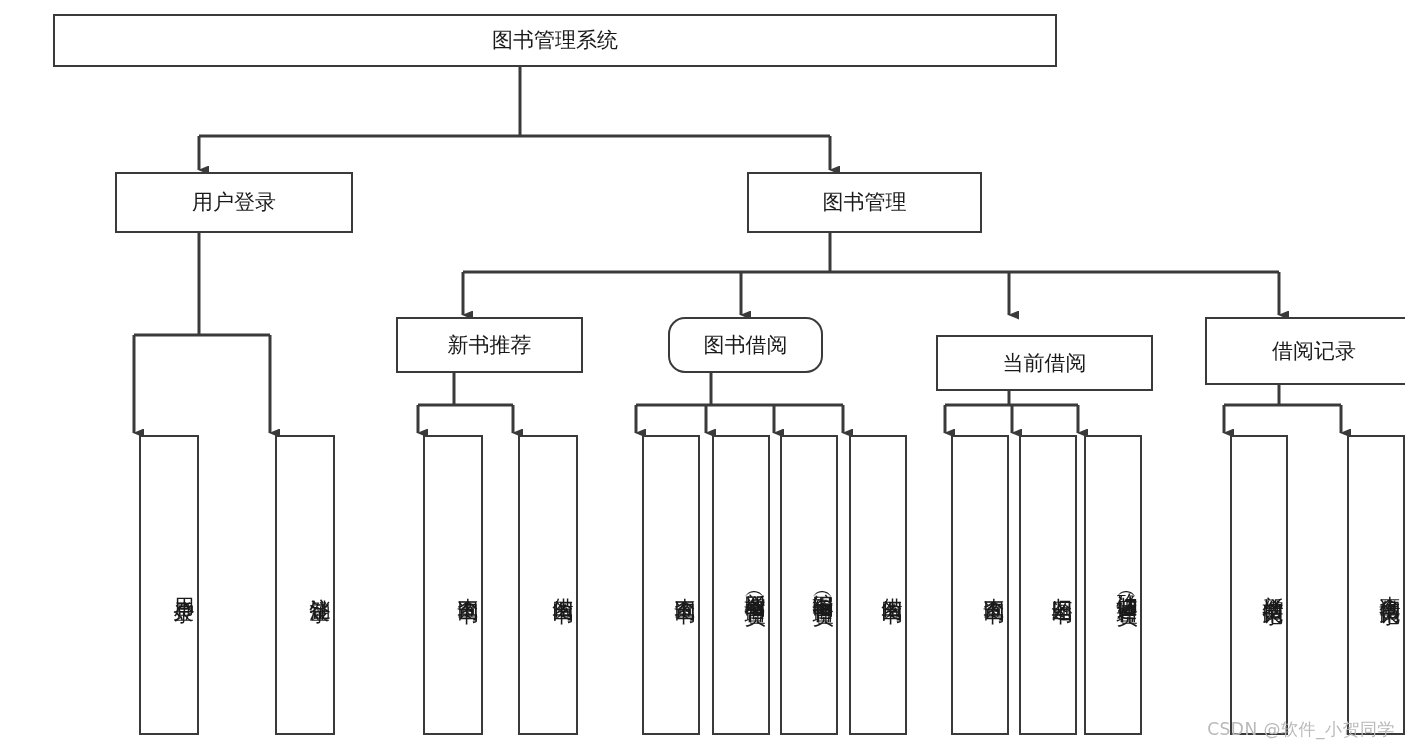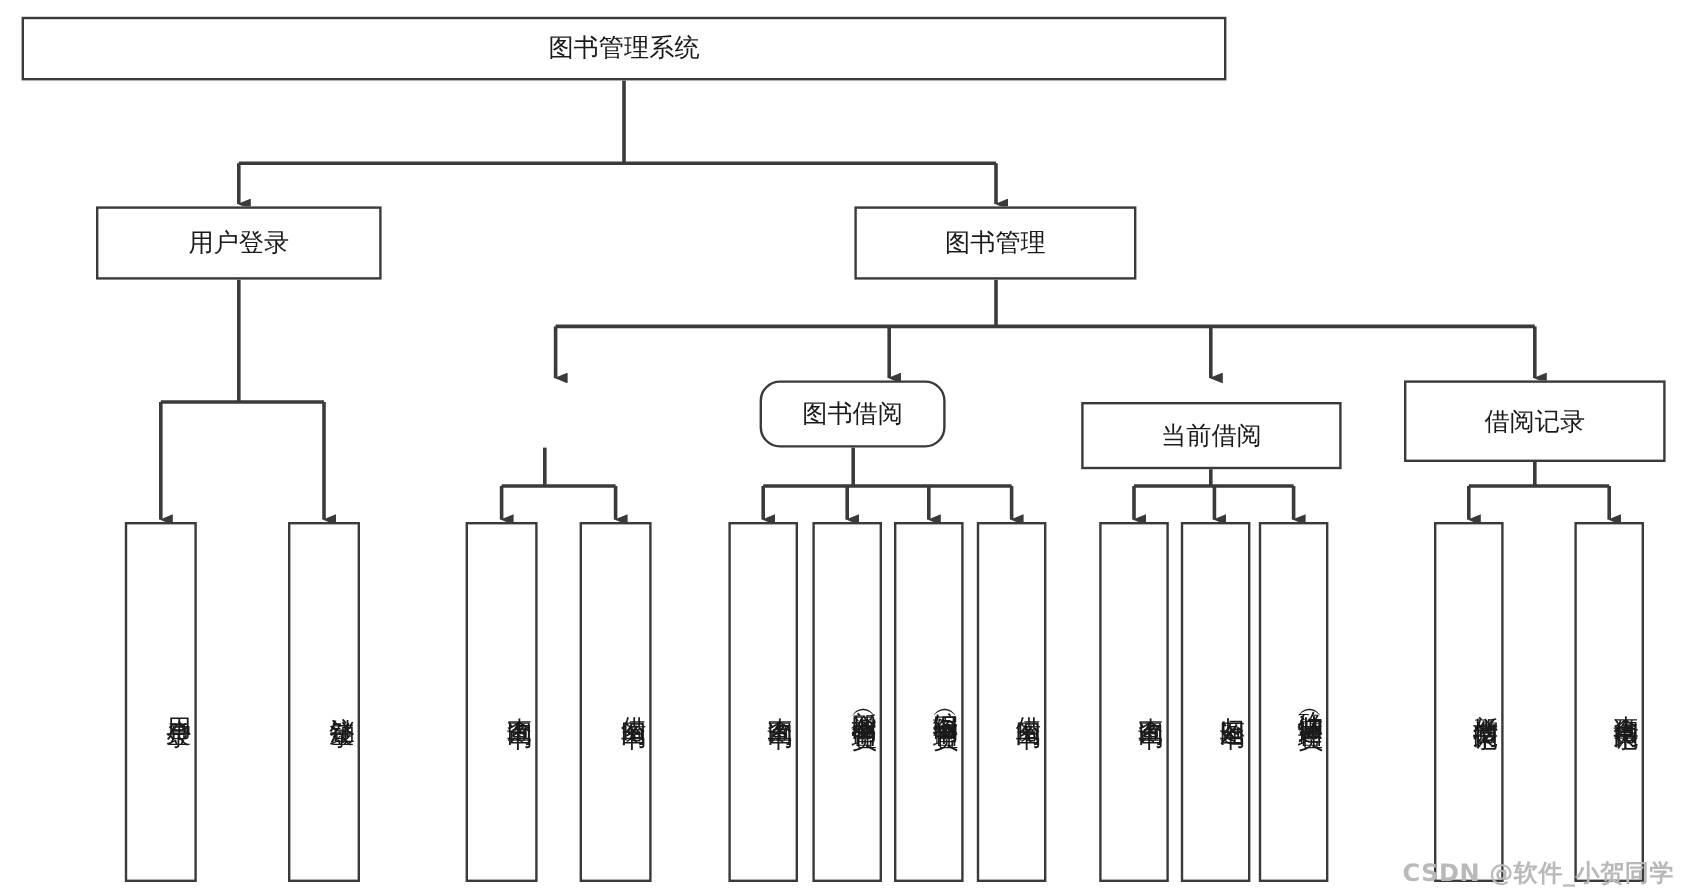--- a/index.html
+++ b/index.html
@@ -30,20 +30,21 @@
     position: absolute;
     box-sizing: border-box;
     background: #ffffff;
     border: 2px solid #3a3a3a;
     display: flex;
     align-items: center;
     justify-content: center;
     color: #1a1a1a;
     line-height: 1.05;
     text-align: center;
+    margin-left: 35px;
   }
   .node-h {
     font-size: 21px;
     padding: 2px 6px;
   }
   .node-v {
     font-size: 21px;
     writing-mode: vertical-rl;
     text-orientation: upright;
     letter-spacing: 2px;
@@ -53,25 +54,24 @@
     white-space: nowrap;
     overflow: hidden;
   }
   .node-v > span {
     display: block;
   }
   #watermark {
     position: absolute;
     right: 10px;
     bottom: 6px;
-    font-size: 20px;
+    font-size: 17px;
     color: #b9b9b9;
     letter-spacing: 0.5px;
     white-space: nowrap;
-    font-weight: bold;
   }
 </style>
 </head>
 <body>
 
 <div id="diagram-root">
 
   <svg id="edge-layer" viewBox="0 0 1405 747" width="1405" height="747" xmlns="http://www.w3.org/2000/svg">
     <defs>
       <marker id="arrowhead" markerWidth="9" markerHeight="11" refX="4.5" refY="10" orient="auto" markerUnits="userSpaceOnUse">
@@ -126,20 +126,23 @@
     <span>图书管理系统</span>
   </div>
 
   <div class="node node-h" style="left:80px; top:172px; width:238px; height:61px;">
     <span>用户登录</span>
   </div>
   <div class="node node-h" style="left:712px; top:172px; width:235px; height:61px;text-align:right;">
     <span>图书管理</span>
   </div>
 
+  <div class="node node-h" style="left:361px; top:317px; width:187px; height:56px;">
+    <span>新书推荐</span>
+  </div>
   <div class="node node-h" style="left:633px; top:317px; width:155px; height:56px;border-radius:17px;">
     <span>图书借阅</span>
   </div>
   <div class="node node-h" style="left:901px; top:335px; width:217px; height:56px;">
     <span>当前借阅</span>
   </div>
   <div class="node node-h" style="left:1170px; top:317px; width:218px; height:68px;">
     <span>借阅记录</span>
   </div>
 

